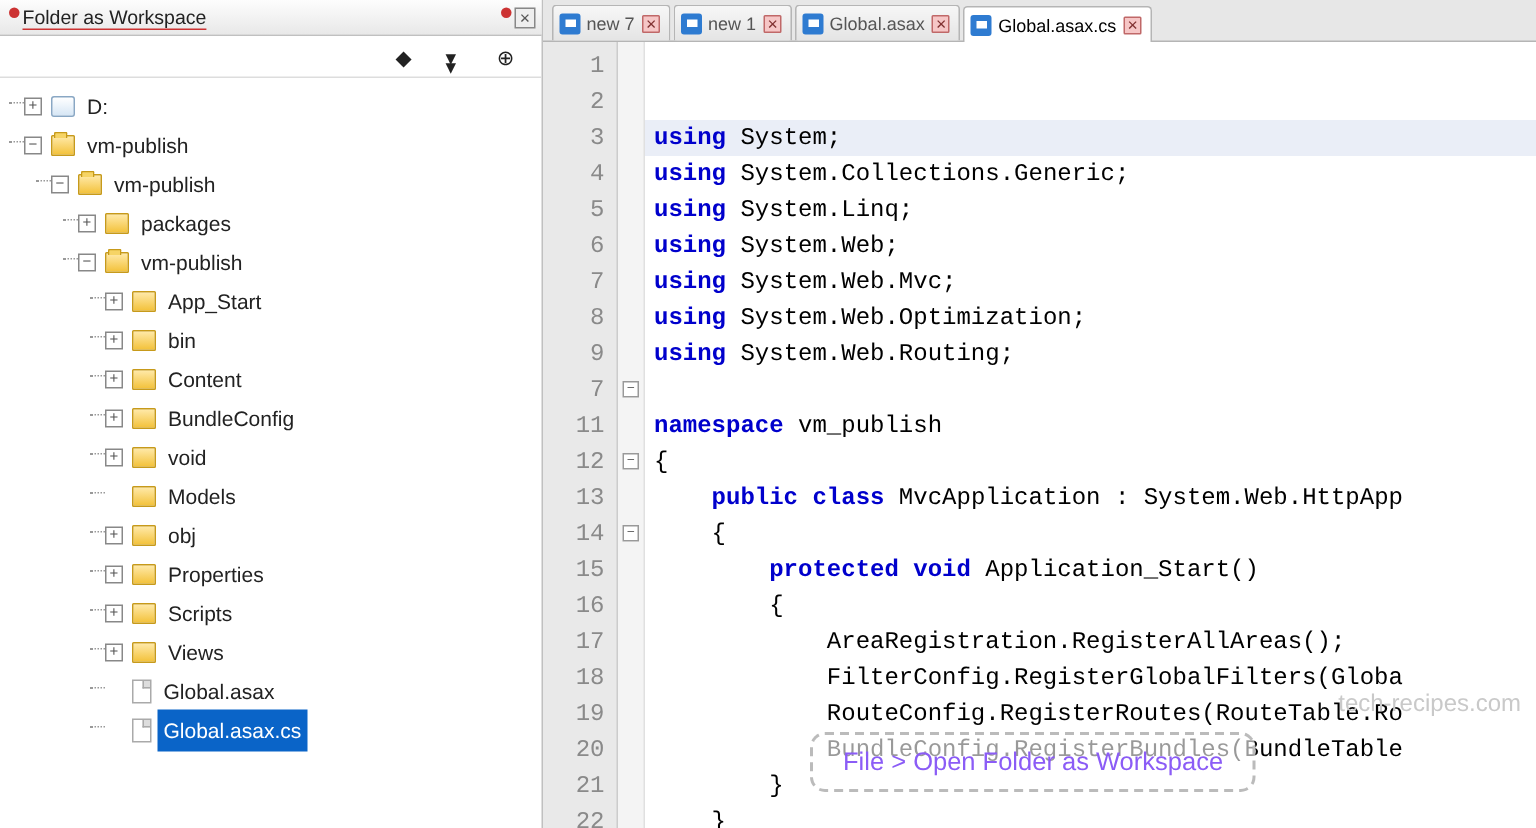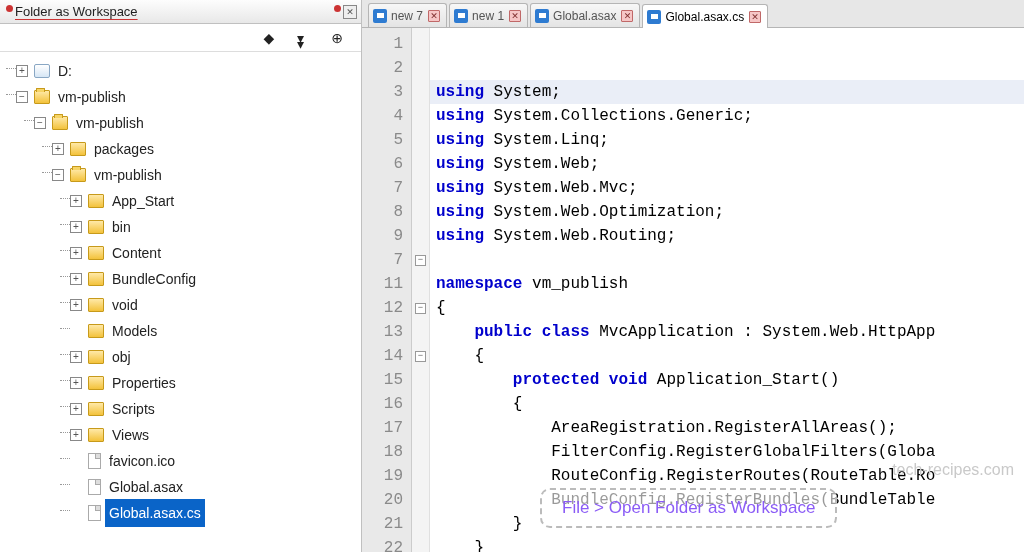--- a/index.html
+++ b/index.html
@@ -166,27 +166,20 @@
         <span class="hspan"></span>
         <span class="toggle">+</span>
         <span class="folder-icon"></span>
         <span class="node-label">Views</span>
       </div>
       <div class="tree-row">
         <span class="indent" style="width: 54px;"></span>
         <span class="hspan"></span>
         <span class="toggle blank"></span>
         <span class="file-icon"></span>
-        <span class="node-label">favicon.ico</span>
-      </div>
-      <div class="tree-row">
-        <span class="indent" style="width: 54px;"></span>
-        <span class="hspan"></span>
-        <span class="toggle blank"></span>
-        <span class="file-icon"></span>
         <span class="node-label">Global.asax</span>
       </div>
       <div class="tree-row">
         <span class="indent" style="width: 54px;"></span>
         <span class="hspan"></span>
         <span class="toggle blank"></span>
         <span class="file-icon"></span>
         <span class="node-label selected">Global.asax.cs</span>
       </div>
     </div>

